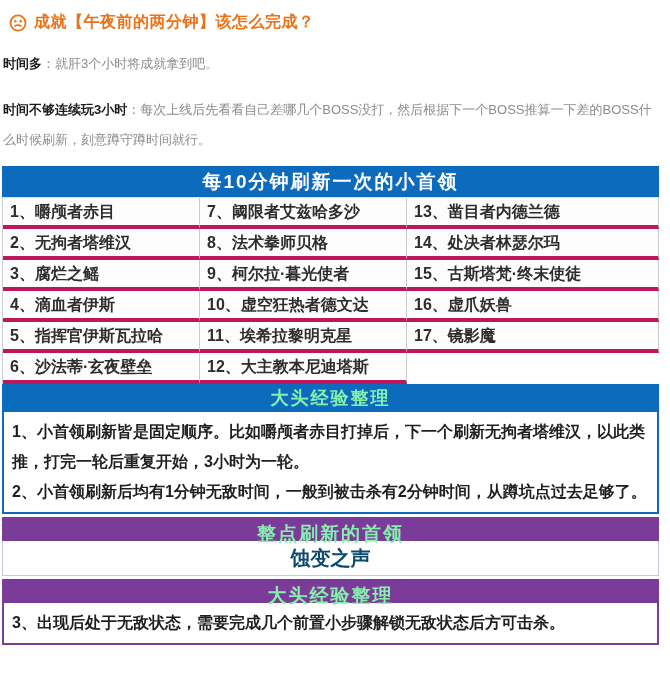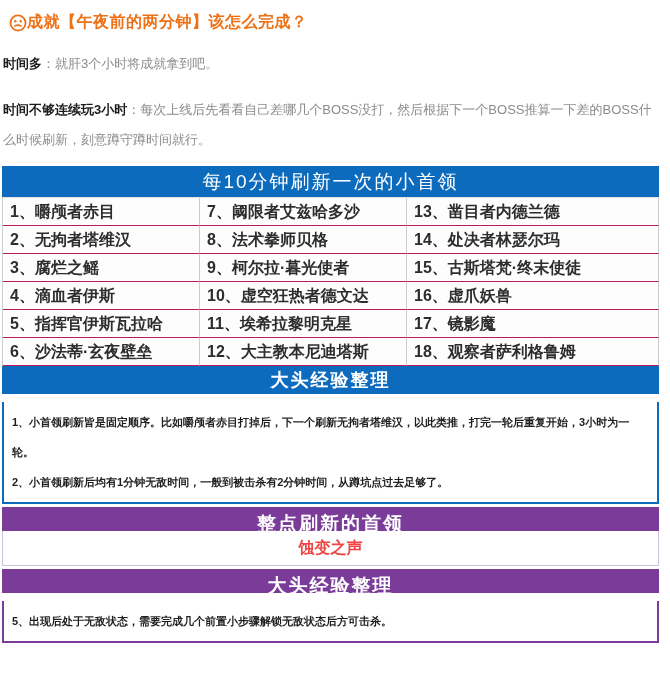--- a/index.html
+++ b/index.html
@@ -7,65 +7,64 @@
     padding: 0;
     width: 670px;
     height: 679px;
     overflow: hidden;
     background: #ffffff;
     font-family: "Liberation Sans", "DejaVu Sans", sans-serif;
   }
   .page { width: 657px; margin-left: 2px; }
 
   
-  .title-row { display: flex; align-items: center; gap: 0; margin: 12px 0 0 7px; }
+  .title-row { display: flex; align-items: center; gap: 7px; margin: 12px 0 0 7px; }
   .title-icon { width: 18px; height: 18px; flex: 0 0 auto; }
   .title-text { color: #ed7117; font-size: 16px; font-weight: 700; letter-spacing: 0.5px; }
 
   
   .para { margin: 16px 0 0 1px; font-size: 13px; line-height: 30px; }
   .para .lbl { color: #1b1b1b; font-weight: 700; }
   .para .txt { color: #8b8b8b; }
 
   
   .boss-table { margin-top: 11px; width: 657px; }
   .tbl-header {
     background: #0d6bbe; color: #ffffff; text-align: center;
-    font-size: 19px; font-weight: 400; height: 31px; line-height: 31px;
+    font-size: 19px; font-weight: 700; height: 31px; line-height: 31px;
     letter-spacing: 2px;
   }
   .tbl-grid {
     display: grid; grid-template-columns: 197px 207px 1fr;
     border-left: 1px solid #cccccc; border-top: 1px solid #e3e3e3;
   }
   .cell {
-    border-right: 1px solid #cccccc; border-bottom: 1px solid #be185d;
+    border-right: 1px solid #cccccc; border-bottom: 4px solid #be185d;
     height: 27px; line-height: 27px; padding-left: 7px;
     font-size: 16px; font-weight: 700; color: #2d2d2d;
     white-space: nowrap; overflow: hidden; background: #fdfdfd;
   }
 
   
   .sec-header {
-    color: #ffffff; text-align: center; font-weight: 700; letter-spacing: 2px;
+    color: #86efac; text-align: center; font-weight: 700; letter-spacing: 2px;
   }
   .sec-header.blue { background: #0d6bbe; height: 28px; line-height: 28px; font-size: 18px; }
   .sec-header.purple { background: #7a3c98; height: 24px; line-height: 34px; font-size: 19px; margin-top: 3px; }
   .sec-body {
-    padding: 5px 8px; font-size: 11px; font-weight: 700; color: #1f1f1f;
+    padding: 5px 8px; font-size: 16px; font-weight: 700; color: #1f1f1f;
     line-height: 30px;
-    margin-top: 8px;
   }
   .sec-body.blue { border: 2px solid #0d6bbe; border-top: none; }
   .sec-body.purple { border: 2px solid #7a3c98; border-top: none; }
 
   
   .boss-single {
     height: 34px; line-height: 34px; text-align: center;
-    font-size: 16px; font-weight: 600; color: #ef4444;
+    font-size: 20px; font-weight: 600; color: #0c4a6e;
     border: 1px solid #cfc3da; border-top: none; background: #ffffff;
   }
 </style>
 </head>
 <body>
 
 <div class="page">
 
   <div class="title-row">
     <svg class="title-icon" viewBox="0 0 20 20">
@@ -98,37 +97,36 @@
       <div class="cell">9、柯尔拉·暮光使者</div>
       <div class="cell">15、古斯塔梵·终末使徒</div>
       <div class="cell">4、滴血者伊斯</div>
       <div class="cell">10、虚空狂热者德文达</div>
       <div class="cell">16、虚爪妖兽</div>
       <div class="cell">5、指挥官伊斯瓦拉哈</div>
       <div class="cell">11、埃希拉黎明克星</div>
       <div class="cell">17、镜影魔</div>
       <div class="cell">6、沙法蒂·玄夜壁垒</div>
       <div class="cell">12、大主教本尼迪塔斯</div>
-      <div class="cell">18、观察者萨利格鲁姆</div>
     </div>
   </div>
 
   <div>
     <div class="sec-header blue">大头经验整理</div>
     <div class="sec-body blue">
       <div>1、小首领刷新皆是固定顺序。比如嚼颅者赤目打掉后，下一个刷新无拘者塔维汉，以此类推，打完一轮后重复开始，3小时为一轮。</div>
       <div>2、小首领刷新后均有1分钟无敌时间，一般到被击杀有2分钟时间，从蹲坑点过去足够了。</div>
     </div>
   </div>
 
   <div>
     <div class="sec-header purple">整点刷新的首领</div>
     <div class="boss-single">蚀变之声</div>
   </div>
 
   <div>
     <div class="sec-header purple">大头经验整理</div>
     <div class="sec-body purple">
-      <div>5、出现后处于无敌状态，需要完成几个前置小步骤解锁无敌状态后方可击杀。</div>
+      <div>3、出现后处于无敌状态，需要完成几个前置小步骤解锁无敌状态后方可击杀。</div>
     </div>
   </div>
 
 </div>
 
 </body></html>

